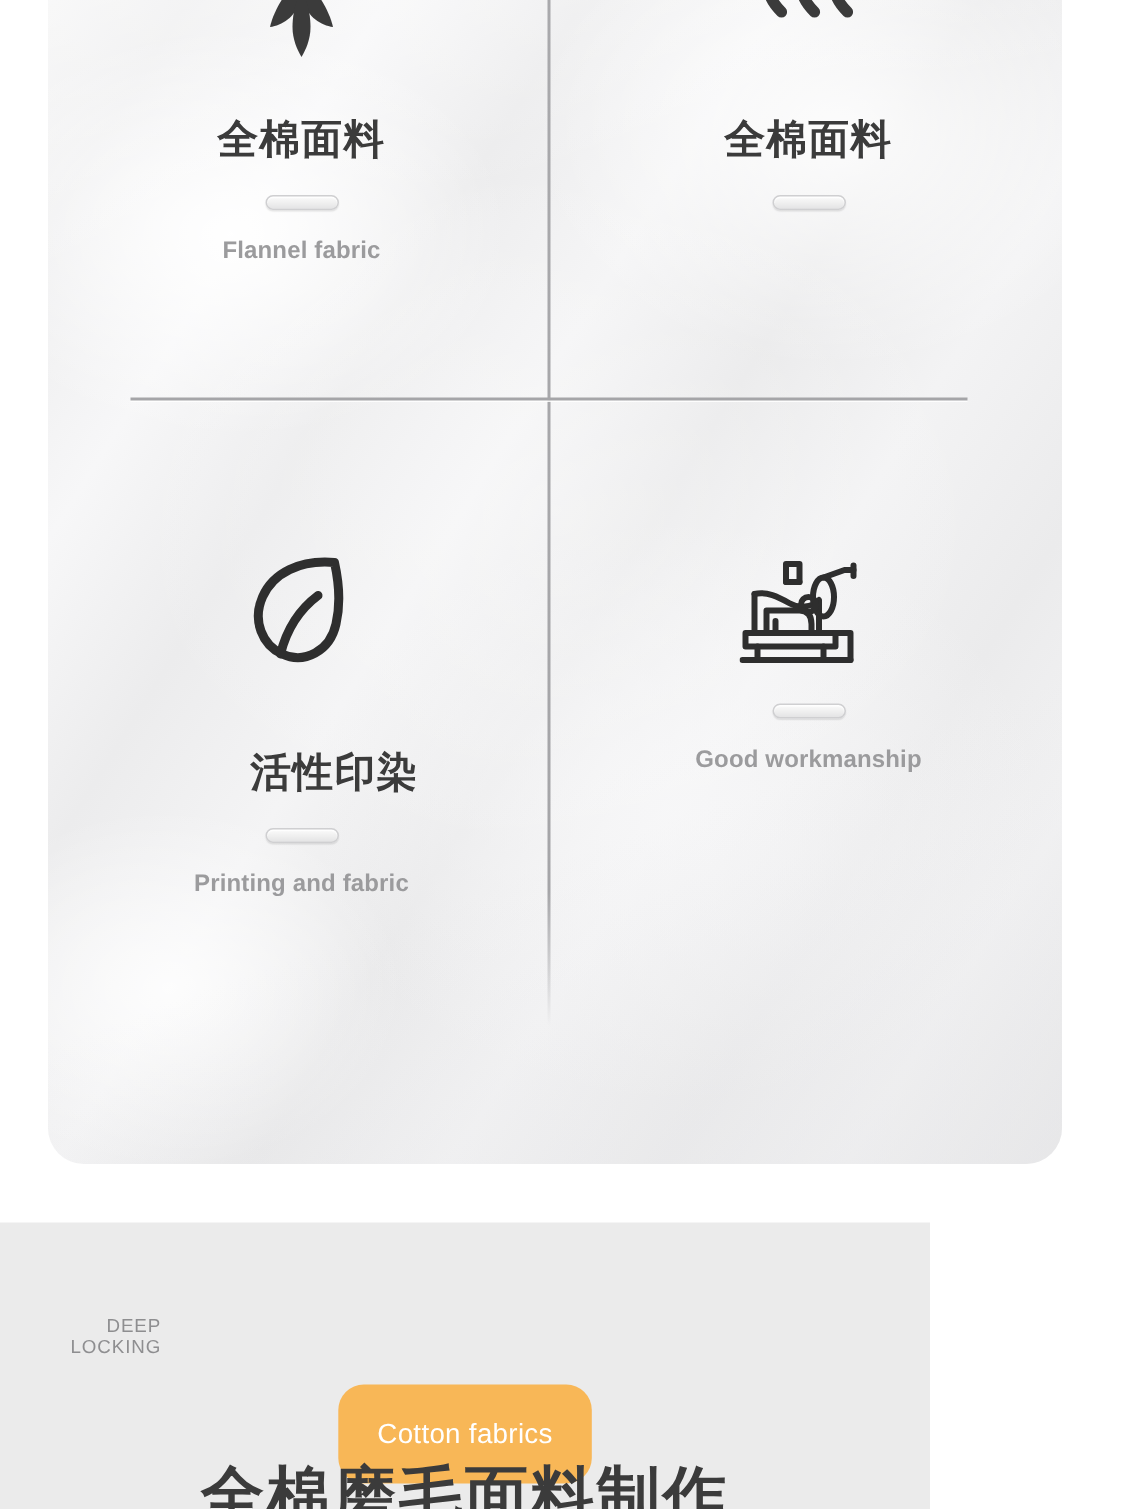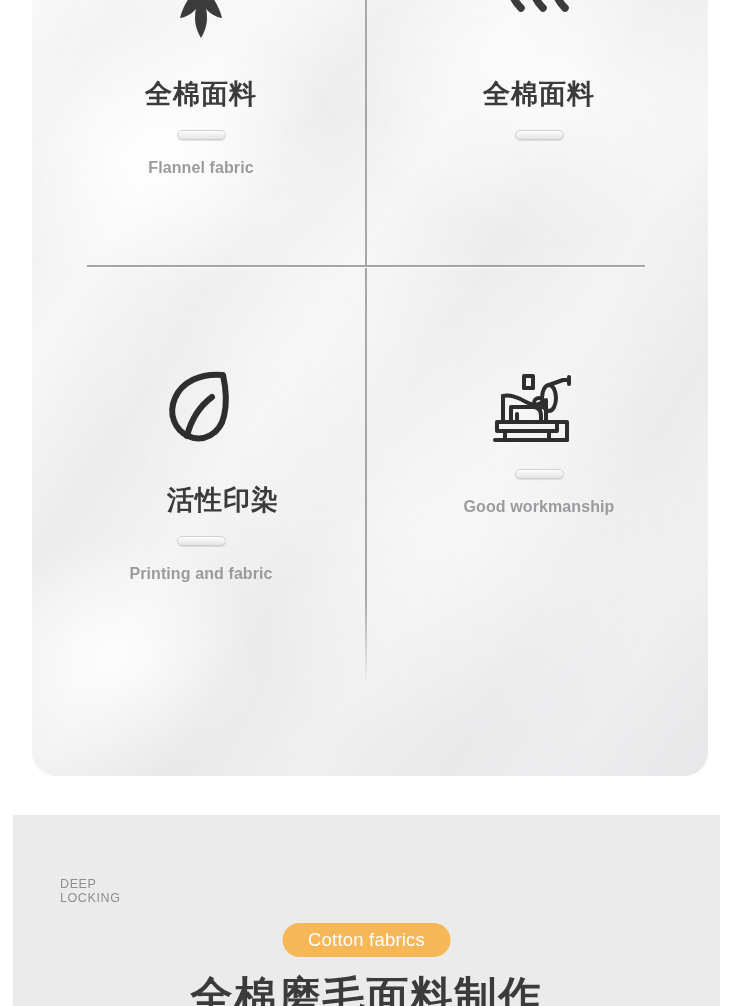--- a/index.html
+++ b/index.html
@@ -106,21 +106,21 @@
   .quad-title {
     margin-top: 42px;
     font-size: 27px;
     line-height: 1;
     letter-spacing: 1px;
     color: #3b3b3b;
     font-weight: 700;
     font-family: "DejaVu Sans", "Liberation Sans", sans-serif;
   }
   .quad.q3 .quad-title,
-  .quad.q4 .quad-title { margin-top: 40px; padding-left: 44px; }
+  .quad.q4 .quad-title { margin-top: 56px; padding-left: 44px; }
 
   .quad-pill {
     width: 47px;
     height: 8px;
     margin: 23px auto 0;
     border-radius: 5px;
     background: linear-gradient(to bottom, #fbfbfb 0%, #efefef 55%, #e4e4e5 100%);
     border: 1px solid #cfcfd1;
     box-shadow: 0 1px 1px rgba(255,255,255,0.9) inset, 0 1px 1px rgba(0,0,0,0.10);
   }
@@ -130,44 +130,45 @@
     font-size: 16px;
     line-height: 1;
     color: #9b9b9d;
     font-weight: 700;
     letter-spacing: 0.1px;
   }
 
   
   .bottom-band {
     position: absolute;
-    left: 13px;
+    left: 0;
     top: 815px;
-    width: 707px;
+    width: 620px;
     height: 191px;
     background: #ebebeb;
     overflow: hidden;
+    text-align: right;
   }
   .deep-locking {
     position: absolute;
     left: 47px;
     top: 62px;
     font-size: 12.5px;
     line-height: 1.13;
     letter-spacing: 0.6px;
     color: #8e8e90;
     font-weight: 400;
     white-space: pre-line;
   }
   .cotton-badge {
     position: absolute;
     left: 50%;
     transform: translateX(-50%);
     top: 108px;
-    padding: 0 26px;
+    padding: 16px 26px;
     height: 34px;
     line-height: 34px;
     border-radius: 17px;
     background: #f8b757;
     color: #ffffff;
     font-size: 18.5px;
     letter-spacing: 0.2px;
     white-space: nowrap;
   }
   .headline {

